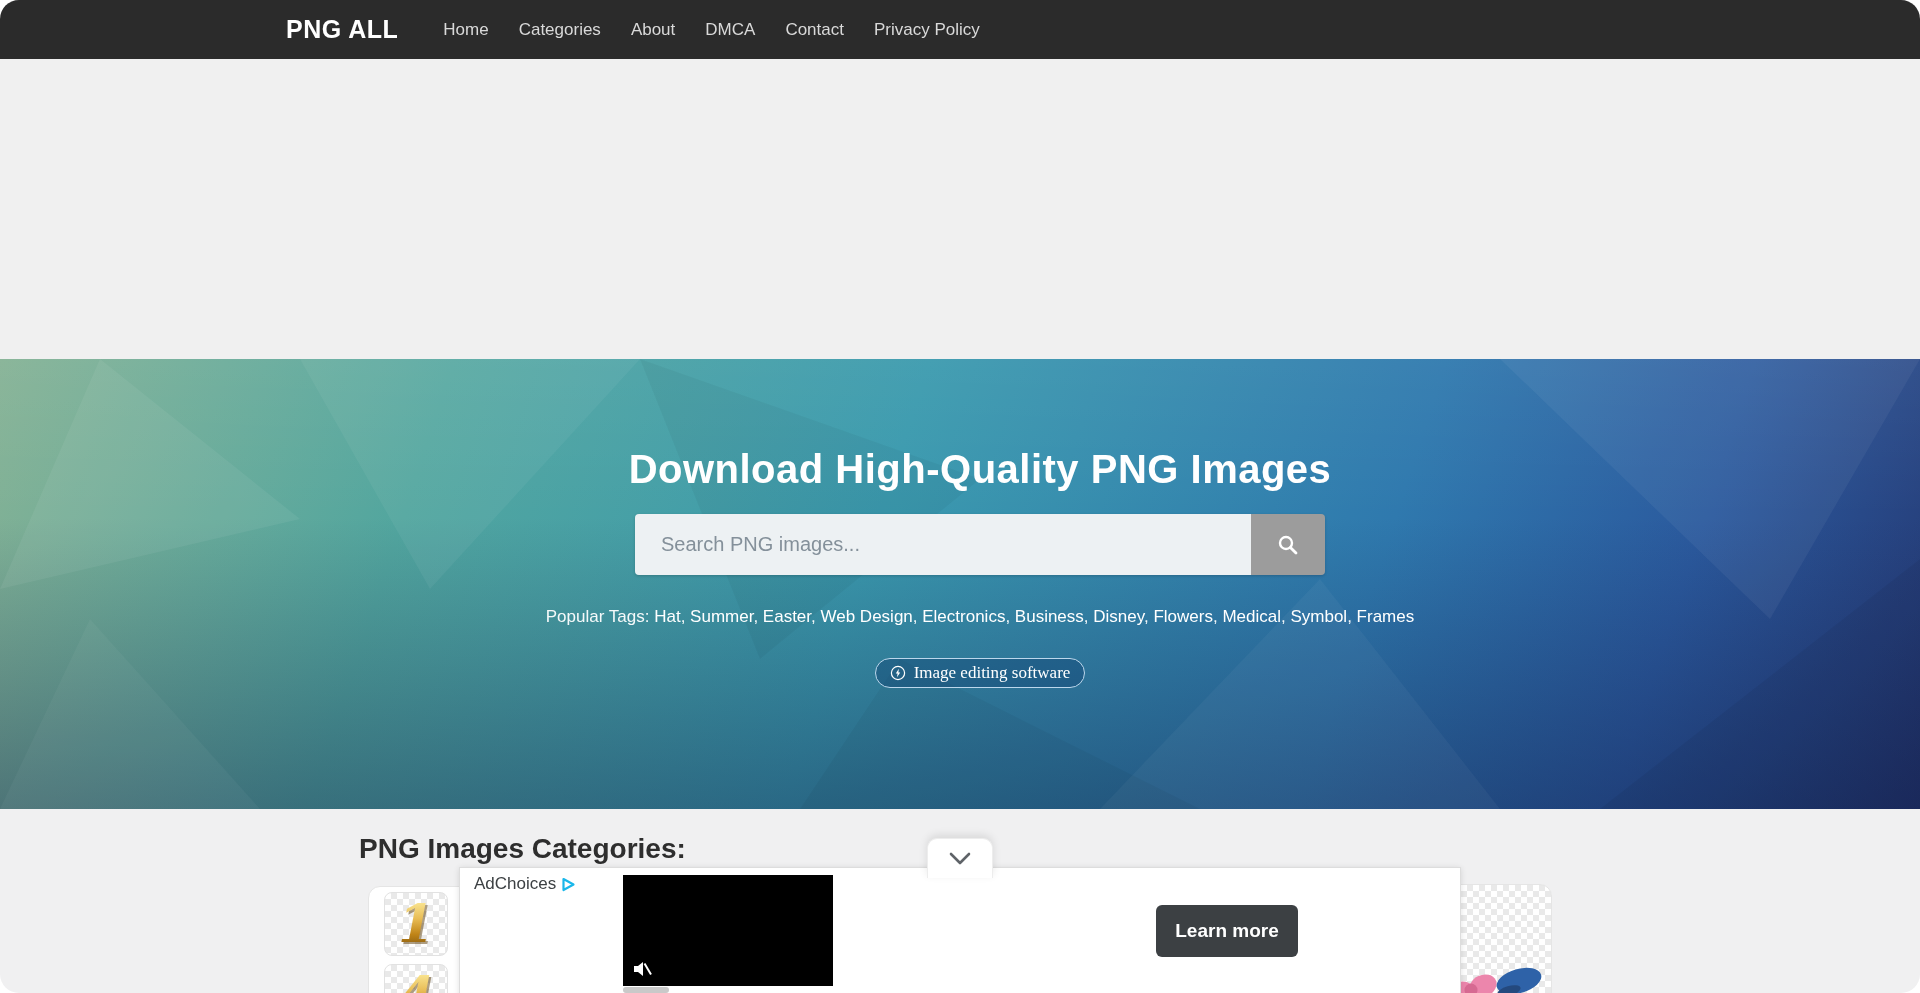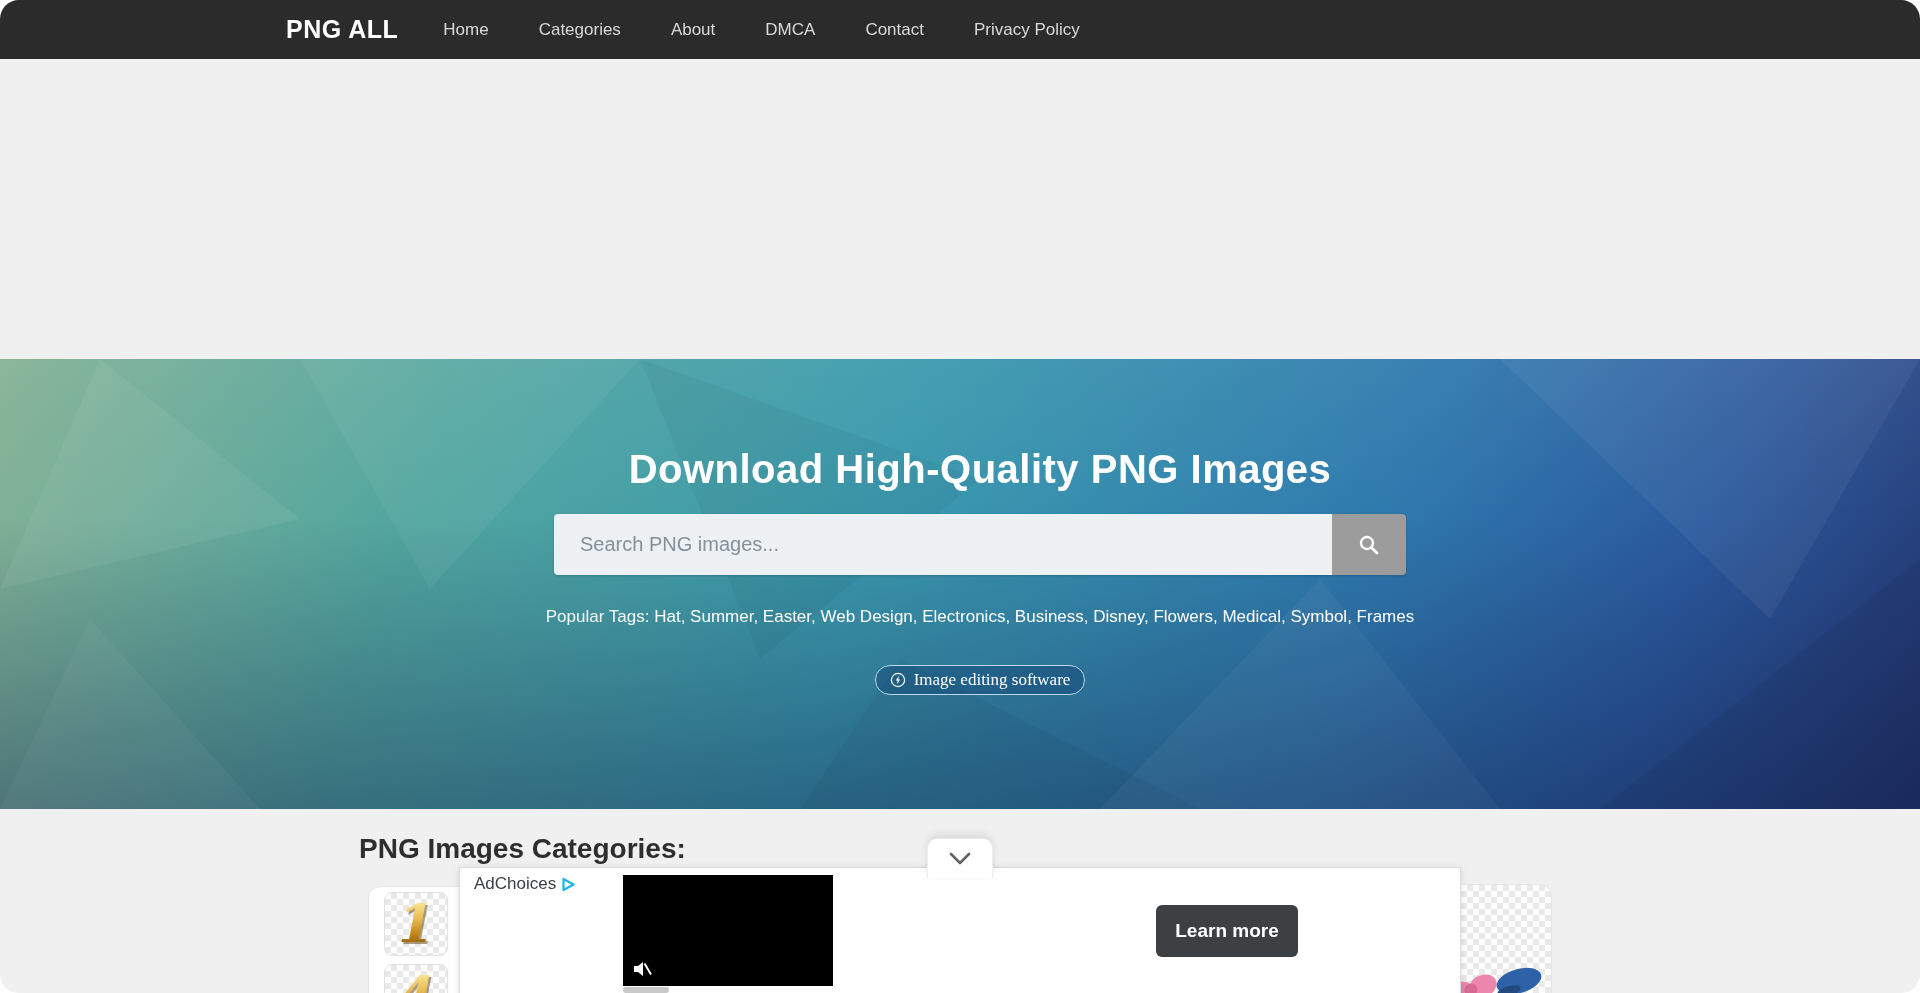--- a/index.html
+++ b/index.html
@@ -4,47 +4,47 @@
 <style>
   * { box-sizing: border-box; }
   html, body { margin: 0; padding: 0; }
   body { font-family: "Liberation Sans", sans-serif; background: #ffffff; }
   .canvas { position: relative; width: 1920px; height: 993px; overflow: hidden; background: #ffffff; border-radius: 19px; }
 
   
   .nav { position: absolute; left: 0; top: 0; width: 1920px; height: 59px;
          background: #2b2b2b; display: flex; align-items: center; padding-left: 286px; }
   .logo { color: #ffffff; font-size: 25px; font-weight: 700; letter-spacing: .5px; cursor: pointer; }
-  .nav-links { display: flex; margin-left: 30px; gap: 20px; }
+  .nav-links { display: flex; margin-left: 30px; }
   .nav-link { color: #d9d9d9; font-size: 17px; padding: 0 15px; text-decoration: none; cursor: pointer; }
 
   
   .ad-space { position: absolute; left: 0; top: 59px; width: 1920px; height: 300px; background: #f0f0f0; }
 
   
   .hero { position: absolute; left: 0; top: 359px; width: 1920px; height: 450px; text-align: center;
     background:
       linear-gradient(180deg, rgba(255,255,255,.05) 0%, rgba(13,23,66,0) 35%, rgba(13,23,66,.38) 100%),
       linear-gradient(108deg, #85b295 0%, #52a69f 22%, #3b9aae 45%, #2f79ae 70%, #2b5a9e 85%, #253872 100%);
     padding-left: 40px;
   }
   .poly { position: absolute; left: 0; top: 0; width: 100%; height: 100%; pointer-events: none; }
   .hero > *:not(.poly) { position: relative; z-index: 1; }
   .hero h1 { margin: 0; padding-top: 88px; font-size: 40px; font-weight: 700; color: #ffffff; letter-spacing: .5px; }
   .sub { margin: 24px 0 0; font-size: 21px; color: #eef3f6; }
-  .searchbar { width: 852px; height: 61px; margin: 22px auto 0; display: flex;
+  .searchbar { width: 690px; height: 61px; margin: 22px auto 0; display: flex;
                border-radius: 4px; overflow: hidden; box-shadow: 0 1px 3px rgba(0,0,0,.18); text-align: left; }
   .search-input { flex: 1; border: 0; background: #edf1f3; padding: 0 26px; font-size: 20px; color: #333;
                   outline: none; font-family: "Liberation Sans", sans-serif; }
   .search-input::placeholder { color: #84909a; }
   .search-btn { width: 74px; background: #9c9c9c; border: 0; display: flex; align-items: center;
                 justify-content: center; cursor: pointer; }
   .tags { margin: 32px 0 0; font-size: 17px; color: rgba(255,255,255,.95); }
   .tag-link { color: #ffffff; text-decoration: none; cursor: pointer; text-align: right; }
-  .pill { margin-top: 20px; display: inline-flex; align-items: center; gap: 8px; padding: 4px 14px;
+  .pill { margin-top: 13px; display: inline-flex; align-items: center; gap: 8px; padding: 4px 14px;
           border: 1px solid #bcd7ec; border-radius: 15px; background: rgba(13,60,110,.38);
           color: #ffffff; font-family: "Liberation Serif", serif; font-size: 17px;
           cursor: pointer; text-decoration: none; }
 
   
   .below { position: absolute; left: 0; top: 809px; width: 1920px; height: 211px; background: #f0f0f1; }
   .cat-heading { position: absolute; left: 359px; top: 24px; margin: 0; font-size: 28px; font-weight: 700;
                  color: #2e2e2e; z-index: 1; }
   .checker { background-color: #ffffff;
     background-image: conic-gradient(#e9e9e9 25%, transparent 25% 50%, #e9e9e9 50% 75%, transparent 75%);

